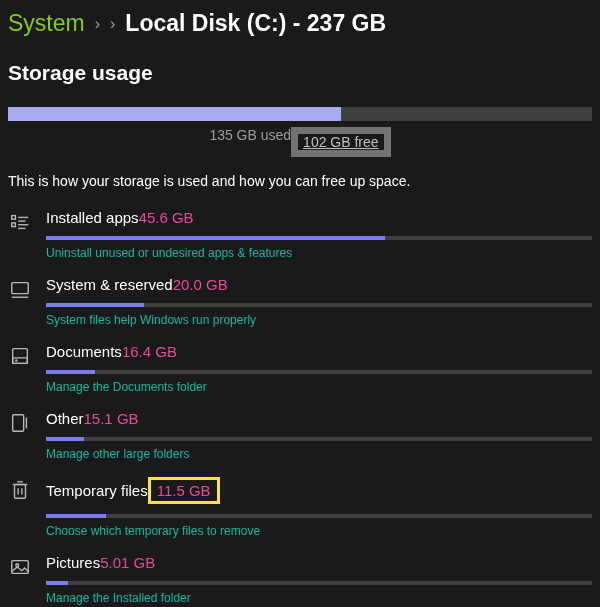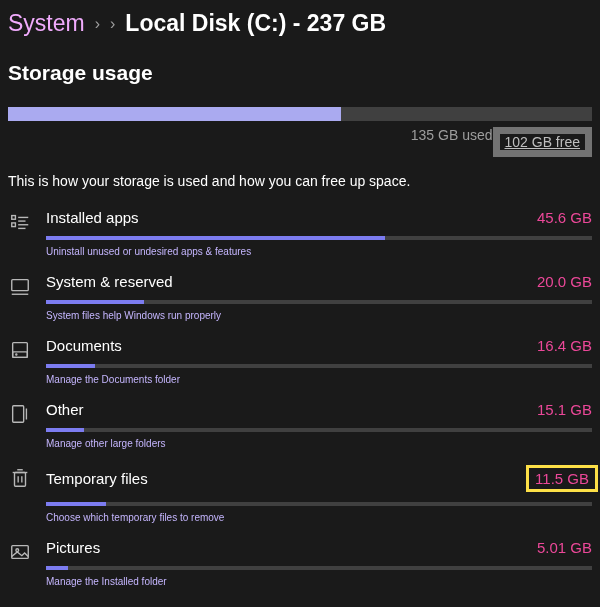--- a/index.html
+++ b/index.html
@@ -12,38 +12,38 @@
       overflow: hidden;
     }
     .breadcrumb {
       display: flex;
       align-items: center;
       gap: 10px;
       padding: 10px 8px 0 8px;
       font-size: 23px;
       font-weight: 400;
     }
-    .breadcrumb .crumb { color: #f0abfc; cursor: pointer; text-align: right; }
+    .breadcrumb .crumb { color: #84cc16; cursor: pointer; text-align: right; }
     .breadcrumb .sep { color: #9d9d9d; font-size: 16px; }
     .breadcrumb .current { color: #fff; font-weight: 700; }
     .section-title {
       font-size: 21px;
       font-weight: 600;
       padding: 24px 8px 12px 8px;
     }
     .main-bar {
       margin: 10px 8px 0 8px;
       height: 14px;
       background: #404040;
       display: flex;
     }
     .main-bar .fill { background: #aaaaf0; height: 100%; }
     .bar-labels {
       display: flex;
-      justify-content: flex-end;
+      justify-content: center;
       padding: 6px 8px 0 8px;
       font-size: 14px;
       color: #9d9d9d;
     }
     .highlight-red {
       border: 7px solid #737373;
       padding: 0 5px;
       color: #bfbfbf;
       text-decoration: underline;
     }
@@ -64,41 +64,40 @@
       flex: 0 0 24px;
       display: flex;
       align-items: flex-start;
       justify-content: center;
       color: #b8b8b8;
       padding-top: 2px;
     }
     .cat .body { flex: 1; min-width: 0; }
     .cat .row1 {
       display: flex;
-      justify-content: space-between;
       align-items: center;
       font-size: 15px;
     }
     .cat .name { color: #fff; }
     .cat .size { color: #ec4899; }
     .cat .size.boxed {
       border: 3px solid #fde047;
       padding: 2px 6px;
       margin-right: -6px;
     }
     .cat .sub-bar {
       height: 4px;
       background: #404040;
       margin-top: 10px;
       display: flex;
     }
     .cat .sub-bar .fill { background: #7c7cf0; height: 100%; }
     .cat .desc {
-      font-size: 10px;
-      color: #c4b5fd;
+      font-size: 12px;
+      color: #14b8a6;
       margin-top: 6px;
     }
   </style>
 </head>
 <body>
 
 <div class="breadcrumb">
   <span class="crumb">System</span>
   <span class="sep">›</span>
   <span class="sep">›</span>

